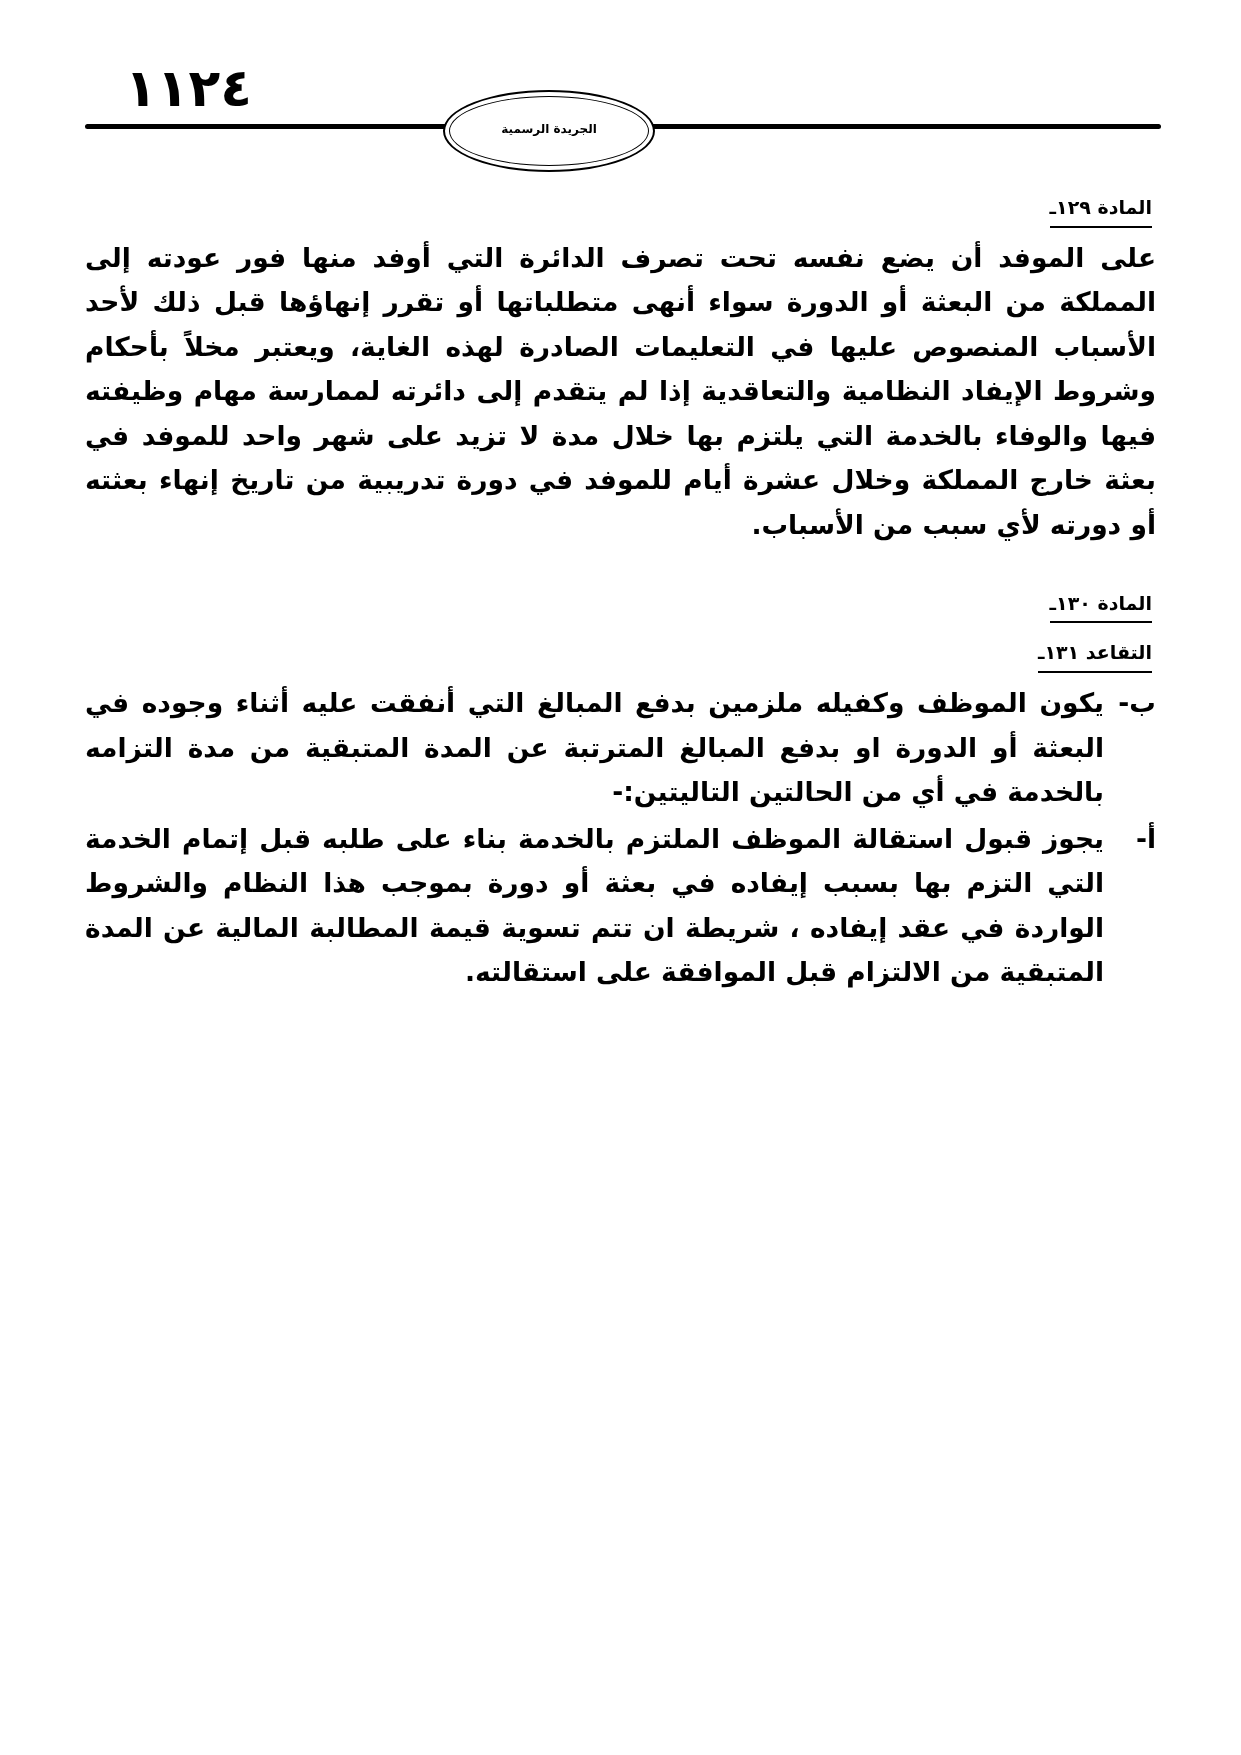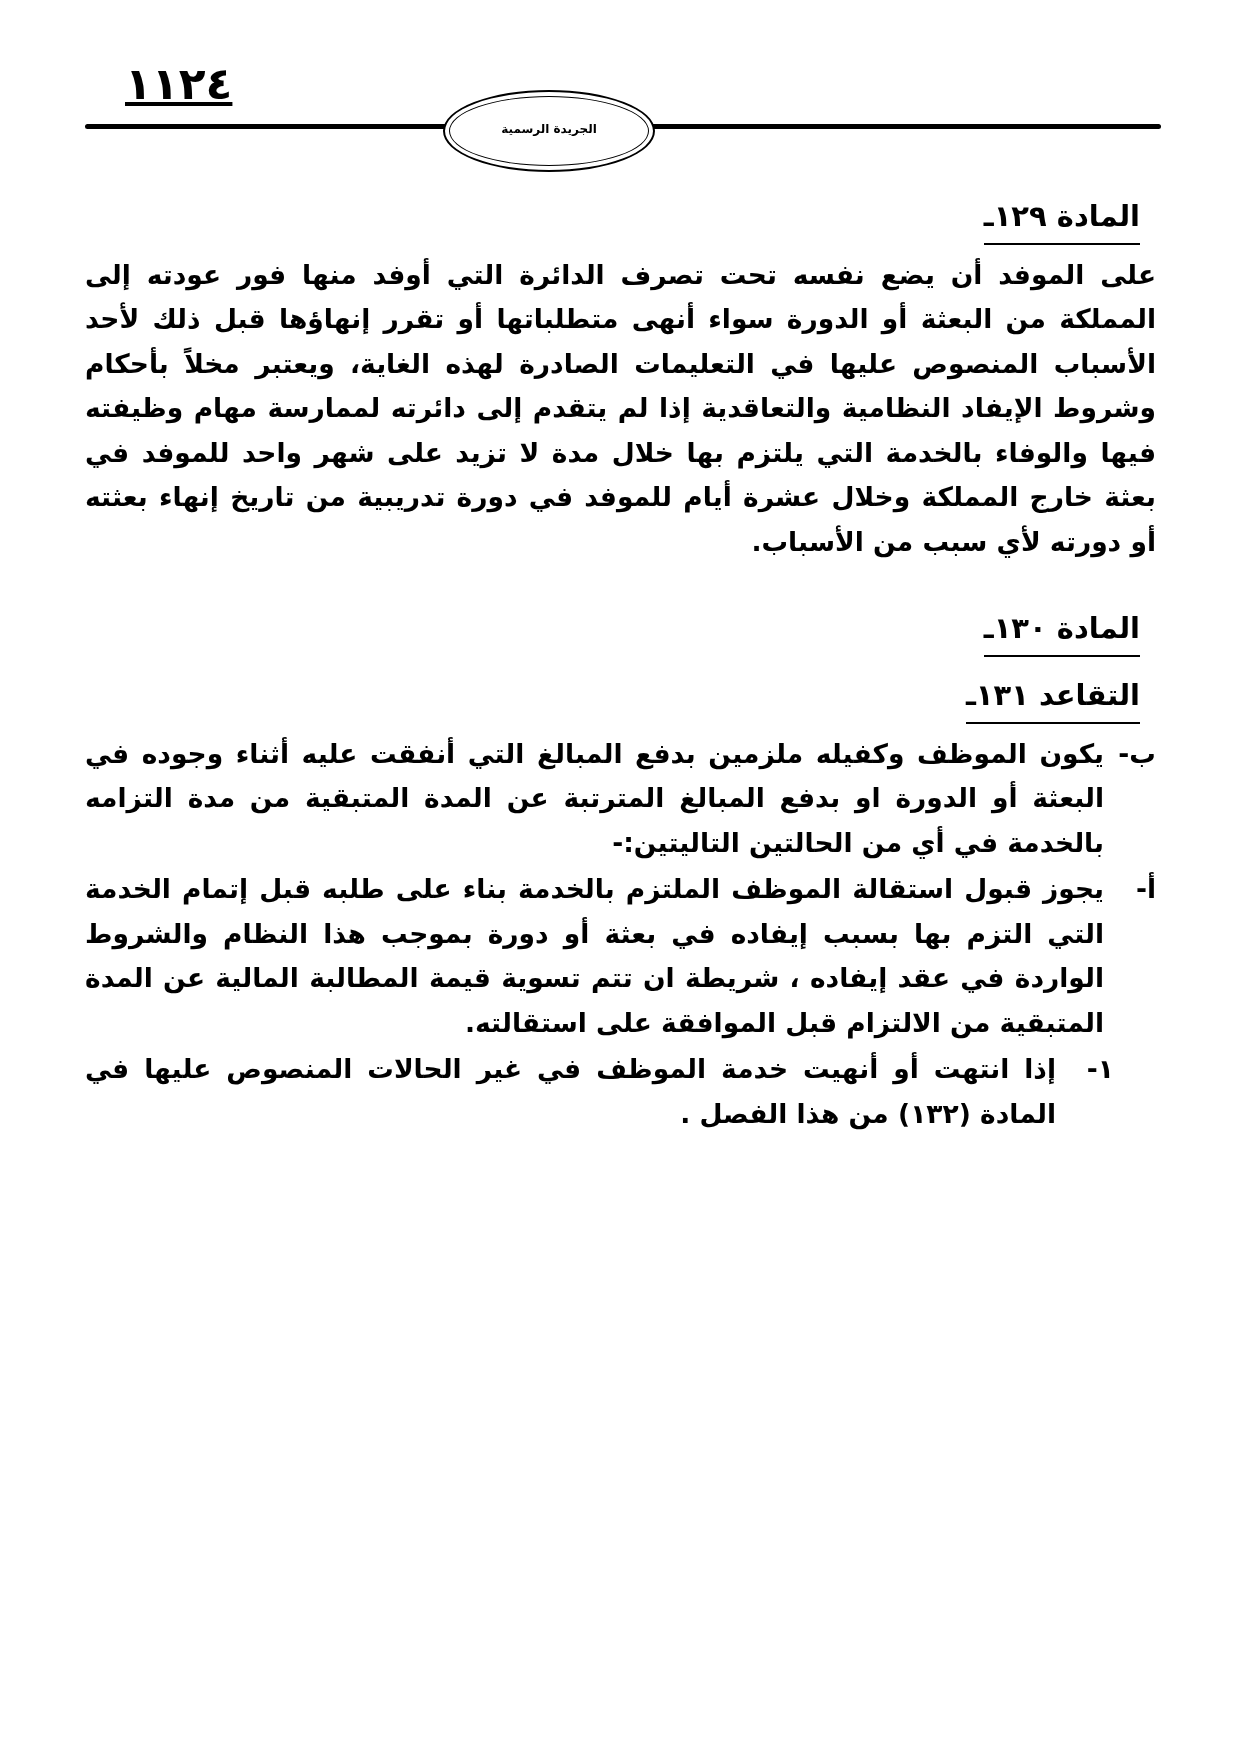--- a/index.html
+++ b/index.html
@@ -12,25 +12,24 @@
     font-family: "DejaVu Sans", sans-serif;
     color: #000;
     overflow: hidden;
   }
 
   
   .page-number {
     position: absolute;
     left: 125px;
     top: 58px;
-    font-size: 44px;
+    font-size: 52px;
     font-weight: bold;
     letter-spacing: 7px;
     direction: rtl;
-    text-decoration: underline;
   }
   .header-rule {
     position: absolute;
     left: 85px;
     right: 80px;
     top: 124px;
     height: 5px;
     background: #000;
     border-radius: 3px;
     z-index: 1;
@@ -67,23 +66,23 @@
 
   
   main {
     direction: rtl;
     padding: 192px 85px 0 85px;
     font-weight: bold;
     font-size: 26.5px;
     line-height: 1.68;
   }
   .article-title {
-    font-size: 29px;
+    font-size: 19px;
     font-weight: bold;
-    margin: 0 16px 8px 0;
+    margin: 0 4px 8px 0;
   }
   .article-title.gap-lg { margin-top: 40px; }
   .article-title.gap-sm { margin-top: 14px; }
   .article-title .title-text {
     display: inline-block;
     border-bottom: 2.5px solid #000;
     padding-bottom: 2px;
   }
   .body-par {
     text-align: justify;
@@ -131,17 +130,16 @@
   </h2>
 
   <h2 class="article-title gap-sm">
     <span class="title-text">التقاعد ١٣١ـ</span>
   </h2>
 
   <div class="item"><span class="label">ب-</span><span>يكون الموظف وكفيله ملزمين بدفع المبالغ التي أنفقت عليه أثناء وجوده في البعثة أو الدورة او بدفع المبالغ المترتبة عن المدة المتبقية من مدة التزامه بالخدمة في أي من الحالتين التاليتين:-</span></div>
 
   <div class="item"><span class="label">أ-</span><span>يجوز قبول استقالة الموظف الملتزم بالخدمة بناء على طلبه قبل إتمام الخدمة التي التزم بها بسبب إيفاده في بعثة أو دورة بموجب هذا النظام والشروط الواردة في عقد إيفاده ، شريطة ان تتم تسوية قيمة المطالبة المالية عن المدة المتبقية من الالتزام قبل الموافقة على استقالته.</span></div>
 
-  <div class="item subitem"><span class="label">١-</span><span>إذا انتهت أو أنهيت خدمة الموظف في غير الحالات المنصوص عليها في المادة (١٣٢) من هذا الفصل .</span></div>
 
 
 
 </main>
 
 </body></html>

